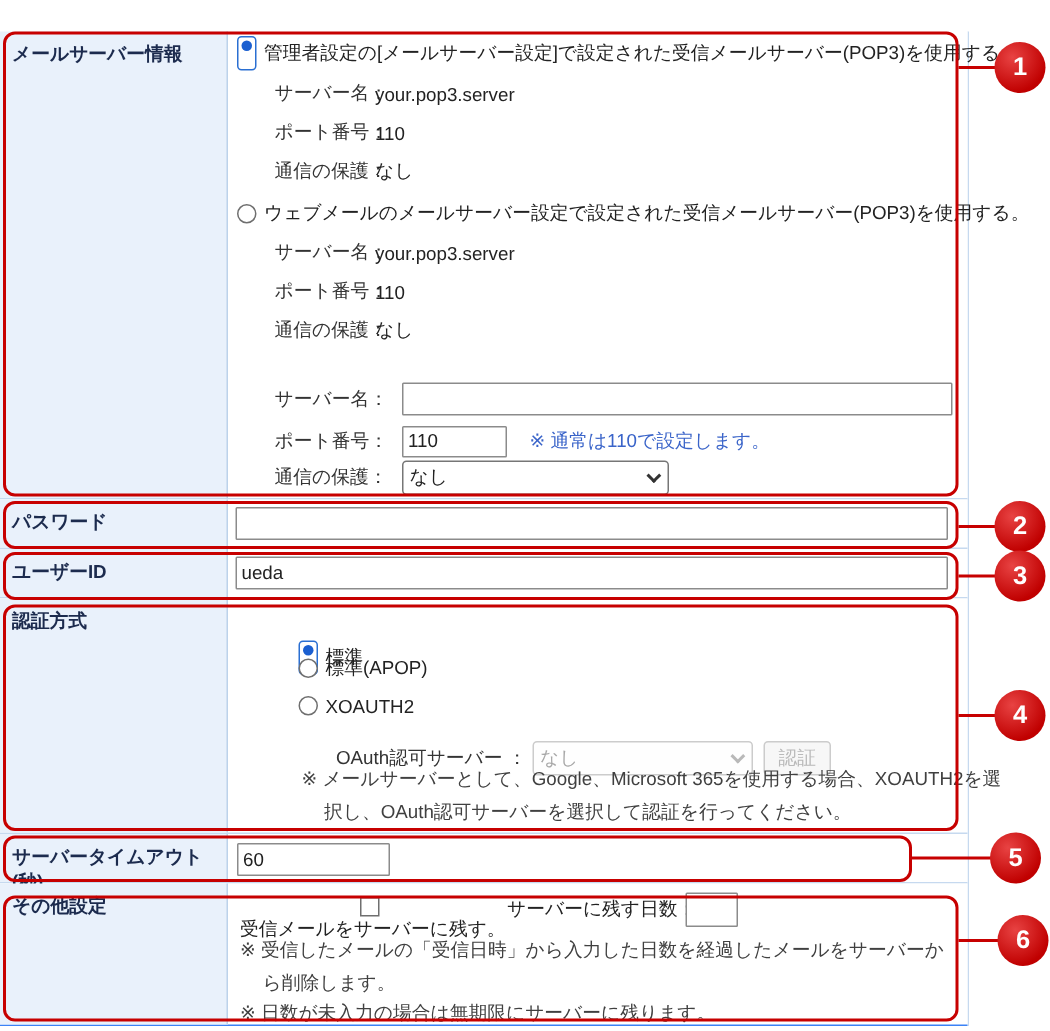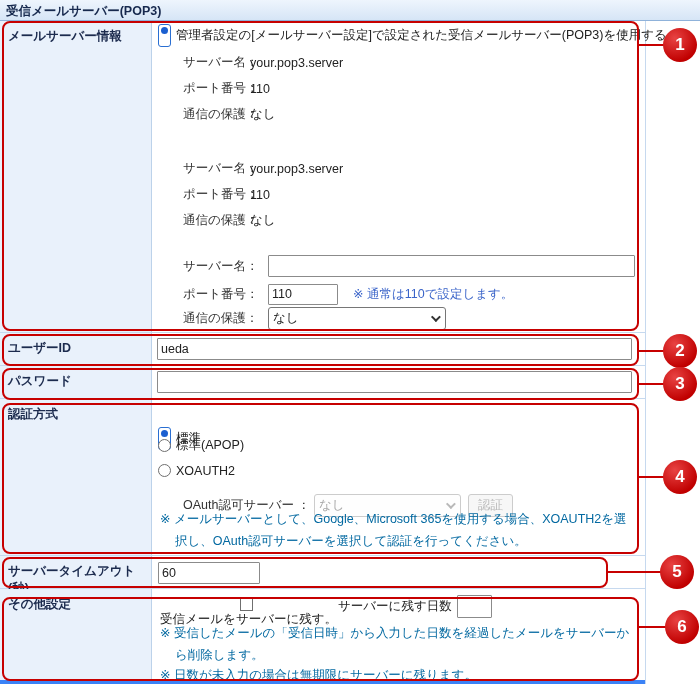--- a/index.html
+++ b/index.html
@@ -40,38 +40,37 @@
   .flabel { display:inline-block; width:67px; color:#333; }
   .ilabel { display:inline-block; width:85px; color:#333; }
   .sel { border:1px solid #767676; border-radius:3px; background:#fff; height:23px;
          display:flex; align-items:center; justify-content:space-between; padding:0 7px 0 4px; }
   .chev { width:7px; height:7px; border-right:2px solid #333; border-bottom:2px solid #333;
           transform:rotate(45deg) translateY(-2px); margin-left:6px; }
   .sel.dis { border-color:#cccccc; color:#a8a8a8; background:#fefefe; }
   .sel.dis .chev { border-color:#b9b9b9; }
   .btn { border:1px solid #cccccc; border-radius:3px; background:#f7f7f7; color:#b9b9b9;
          font:inherit; height:23px; padding:0 9px; margin-left:7px; }
-  .note { color:#0369a1; position:absolute; line-height:22px; padding-left:15px; text-indent:-15px; white-space:normal; }
+  .note { color:#404040; position:absolute; line-height:22px; padding-left:15px; text-indent:-15px; white-space:normal; }
   .bnote { color:#3a64c9; margin-left:15px; }
   .val { color:#222; }
   
   .anno { position:absolute; inset:0; pointer-events:none; z-index:5; }
   .abox { position:absolute; left:2px; width:637px; border:2px solid #c70000; border-radius:8px; }
   .aline { position:absolute; height:2px; background:#c70000; }
   .acircle { position:absolute; width:34px; height:34px; border-radius:50%;
              background:radial-gradient(circle at 35% 30%,#e84343,#c00000 72%);
              color:#fff; font-weight:bold; font-size:17px;
              display:flex; align-items:center; justify-content:center; }
 </style>
 </head>
 <body>
 
 <div class="screen">
 
-  <div class="hdr">受信メールサーバー(POP3)</div>
 
   <div class="tbl">
 
     <div class="row" style="height:312px;">
       <div class="lcell">メールサーバー情報</div>
       <div class="ccell">
         <div class="line" style="left:6px; top:6px;">
           <span class="radio sel"></span>
           <span>管理者設定の[メールサーバー設定]で設定された受信メールサーバー(POP3)を使用する。</span>
         </div>
@@ -81,20 +80,24 @@
         </div>
         <div class="line" style="left:31px; top:59px;">
           <span class="flabel">ポート番号：</span>
           <span class="val">110</span>
         </div>
         <div class="line" style="left:31px; top:85px;">
           <span class="flabel">通信の保護：</span>
           <span class="val">なし</span>
         </div>
 
+        <div class="line" style="left:6px; top:113px;">
+          <span class="radio"></span>
+          <span>ウェブメールのメールサーバー設定で設定された受信メールサーバー(POP3)を使用する。</span>
+        </div>
         <div class="line" style="left:31px; top:139px;">
           <span class="flabel">サーバー名：</span>
           <span class="val">your.pop3.server</span>
         </div>
         <div class="line" style="left:31px; top:165px;">
           <span class="flabel">ポート番号：</span>
           <span class="val">110</span>
         </div>
         <div class="line" style="left:31px; top:191px;">
           <span class="flabel">通信の保護：</span>
@@ -114,34 +117,34 @@
           <span class="ilabel">通信の保護：</span>
           <div class="sel" style="width:178px;">
             <span>なし</span>
             <span class="chev"></span>
           </div>
         </div>
       </div>
     </div>
 
     <div class="row" style="height:33px;">
+      <div class="lcell">パスワード</div>
+      <div class="ccell">
+        <input type="password" class="txt" style="position: absolute; left: 5px; top: 5px; width: 475px;" value="">
+      </div>
+    </div>
+
+    <div class="row" style="height:33px;">
       <div class="lcell">ユーザーID</div>
       <div class="ccell">
         <input class="txt" style="position: absolute; left: 5px; top: 5px; width: 475px;" value="ueda">
       </div>
     </div>
 
-    <div class="row" style="height:33px;">
-      <div class="lcell">パスワード</div>
-      <div class="ccell">
-        <input type="password" class="txt" style="position: absolute; left: 5px; top: 5px; width: 475px;" value="">
-      </div>
-    </div>
-
-    <div class="row" style="height:157px;">
+    <div class="row" style="height:157px;gap:41px;">
       <div class="lcell">認証方式</div>
       <div class="ccell">
         <div class="line" style="left:6px; top:31px;align-items:center;">
           <span class="radio sel"></span>
           <span>標準</span>
         </div>
         <div class="line" style="left:6px; top:38px;text-align:center;">
           <span class="radio"></span>
           <span>標準(APOP)</span>
         </div>
@@ -161,21 +164,21 @@
       </div>
     </div>
 
     <div class="row" style="height:33px;">
       <div class="lcell">サーバータイムアウト(秒)</div>
       <div class="ccell">
         <input class="txt" style="position: absolute; left: 6px; top: 6px; width: 102px;" value="60">
       </div>
     </div>
 
-    <div class="row" style="height:95px; border-bottom:4px solid #3b82f6;">
+    <div class="row" style="height:95px; border-bottom:1px solid #3b82f6;">
       <div class="lcell">その他設定</div>
       <div class="ccell">
         <div class="line" style="left:8px; top:9px;flex-direction:column;">
           <span class="cb"></span>
           <span>受信メールをサーバーに残す。</span>
         </div>
         <div class="line" style="left:186px; top:9px;">
           <span>サーバーに残す日数：</span>
         </div>
         <input class="txt" style="position: absolute; left: 305px; top: 6px; width: 35px; height: 23px;" value="">

